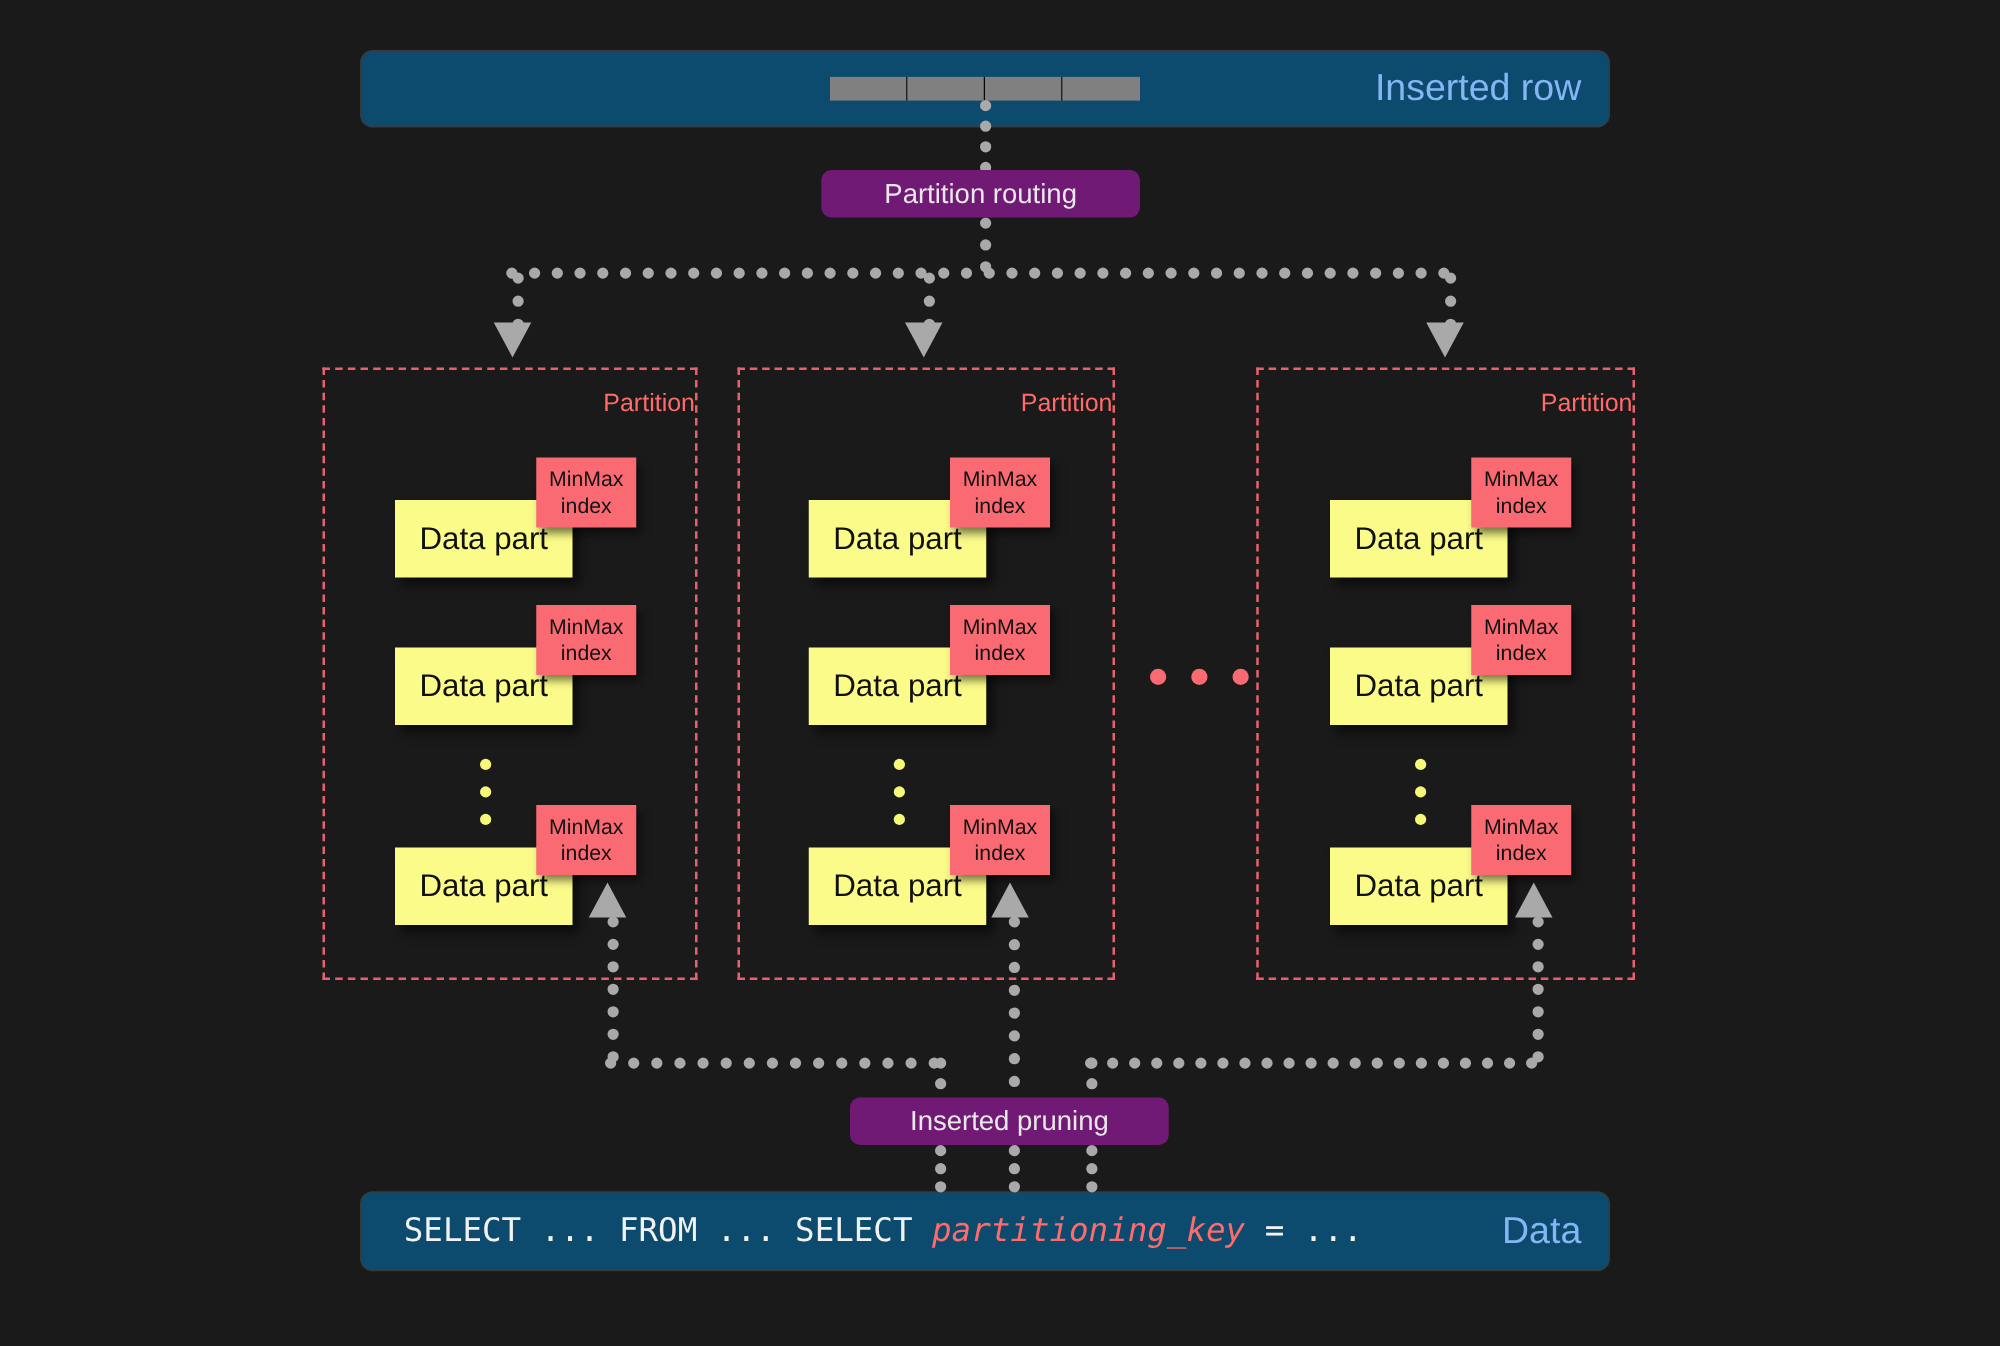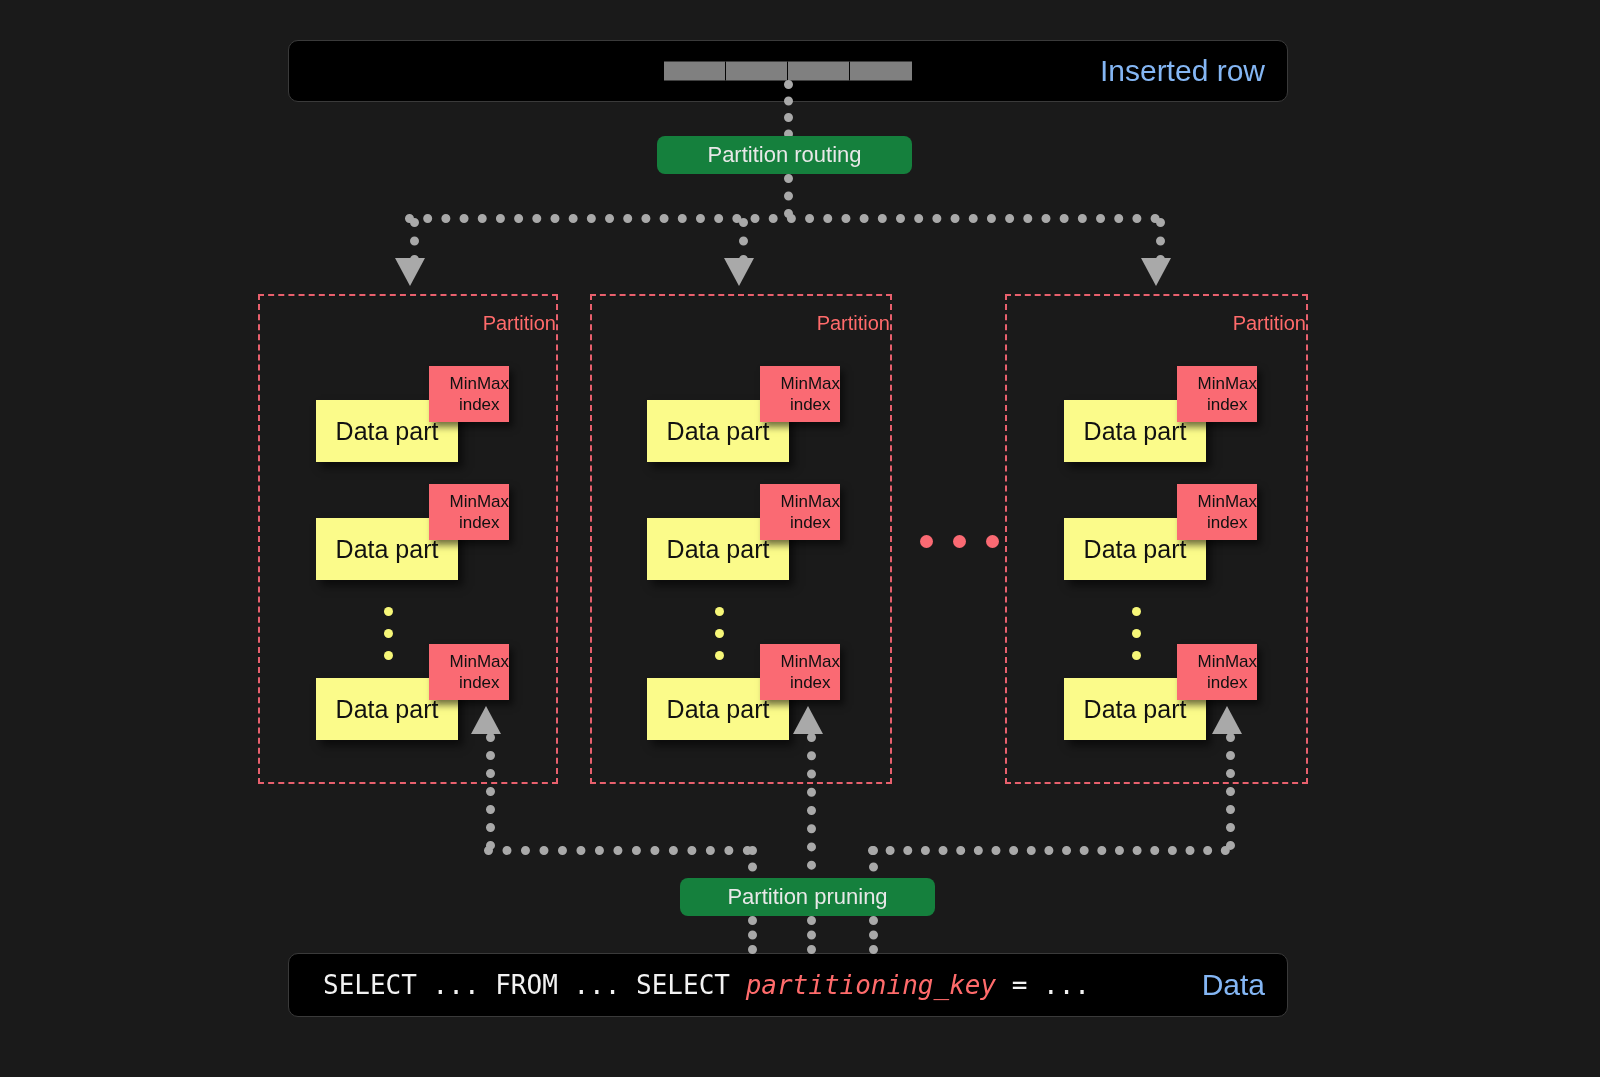--- a/index.html
+++ b/index.html
@@ -8,21 +8,21 @@
     background:#1a1a1a;
     font-family:"Liberation Sans",sans-serif;
     overflow:hidden;
     position:relative;
   }
   .stage{position:absolute;left:0;top:0;width:1600px;height:1077px;}
 
   
   .bar{
     position:absolute;
-    background:#000000;
+    background:#0c4a6e;
     border:1px solid #3a3a3a;
     border-radius:10px;
     box-sizing:border-box;
     padding-left:38px;
   }
   #inserted-row-bar{left:288px;top:40px;width:1000px;height:62px;}
   #query-bar{left:288px;top:953px;width:1000px;height:64px;}
 
   .bar-right-label{
     position:absolute;right:22px;top:50%;
@@ -46,21 +46,21 @@
     position:absolute;left:34px;top:50%;
     transform:translateY(-50%);
     font-family:"DejaVu Sans Mono","Liberation Mono",monospace;
     font-size:26px;color:#f2f2f2;white-space:pre;
   }
   .query-text .k{color:#ff6b6b;font-style:italic;}
 
   
   .pill{
     position:absolute;
-    background:#15803d;
+    background:#701a75;
     border-radius:8px;
     color:#e8e8e8;
     font-size:22px;
     display:flex;align-items:center;justify-content:center;
     box-sizing:border-box;
     z-index:6;
   }
   #partition-routing-pill{left:657px;top:136px;width:255px;height:38px;}
   #partition-pruning-pill{left:680px;top:878px;width:255px;height:38px;}
 
@@ -120,21 +120,21 @@
     box-shadow:5px 6px 8px rgba(0,0,0,.55);
     z-index:4;
   }
   .minmax{
     position:absolute;left:113px;top:0;
     width:80px;height:56px;
     background:#fa6a73;
     color:#111;
     font-size:17px;line-height:1.25;
     text-align:center;
-    display:flex;align-items:center;justify-content:flex-end;
+    display:flex;align-items:center;justify-content:center;
     box-shadow:4px 5px 7px rgba(0,0,0,.55);
     z-index:5;
   }
 
   
   .vdots{position:absolute;z-index:4;}
   .vdots i{
     display:block;width:9px;height:9px;border-radius:50%;
     background:#f7f778;margin-bottom:13px;
   }
@@ -302,21 +302,21 @@
   <div class="gv" style="left:748px;top:846px;height:42px;"></div>
 
   <div class="arrow-up" style="left:793px;top:706px;"></div>
   <div class="gv" style="left:807px;top:733px;height:155px;"></div>
 
   <div class="arrow-up" style="left:1212px;top:706px;"></div>
   <div class="gv" style="left:1226px;top:733px;height:117px;"></div>
   <div class="gh" style="left:868px;top:846px;width:362px;"></div>
   <div class="gv" style="left:869px;top:846px;height:42px;"></div>
 
-  <div class="pill" id="partition-pruning-pill">Partition pruning</div>
+  <div class="pill" id="partition-pruning-pill">Inserted pruning</div>
 
   <div class="gv" style="left:748px;top:916px;height:38px;"></div>
   <div class="gv" style="left:807px;top:916px;height:38px;"></div>
   <div class="gv" style="left:869px;top:916px;height:38px;"></div>
 
   <div class="bar" id="query-bar">
     <div class="query-text"><span>SELECT ... FROM ... SELECT </span><span class="k">partitioning_key</span><span> = ...</span></div>
     <div class="bar-right-label">Data</div>
   </div>
 

